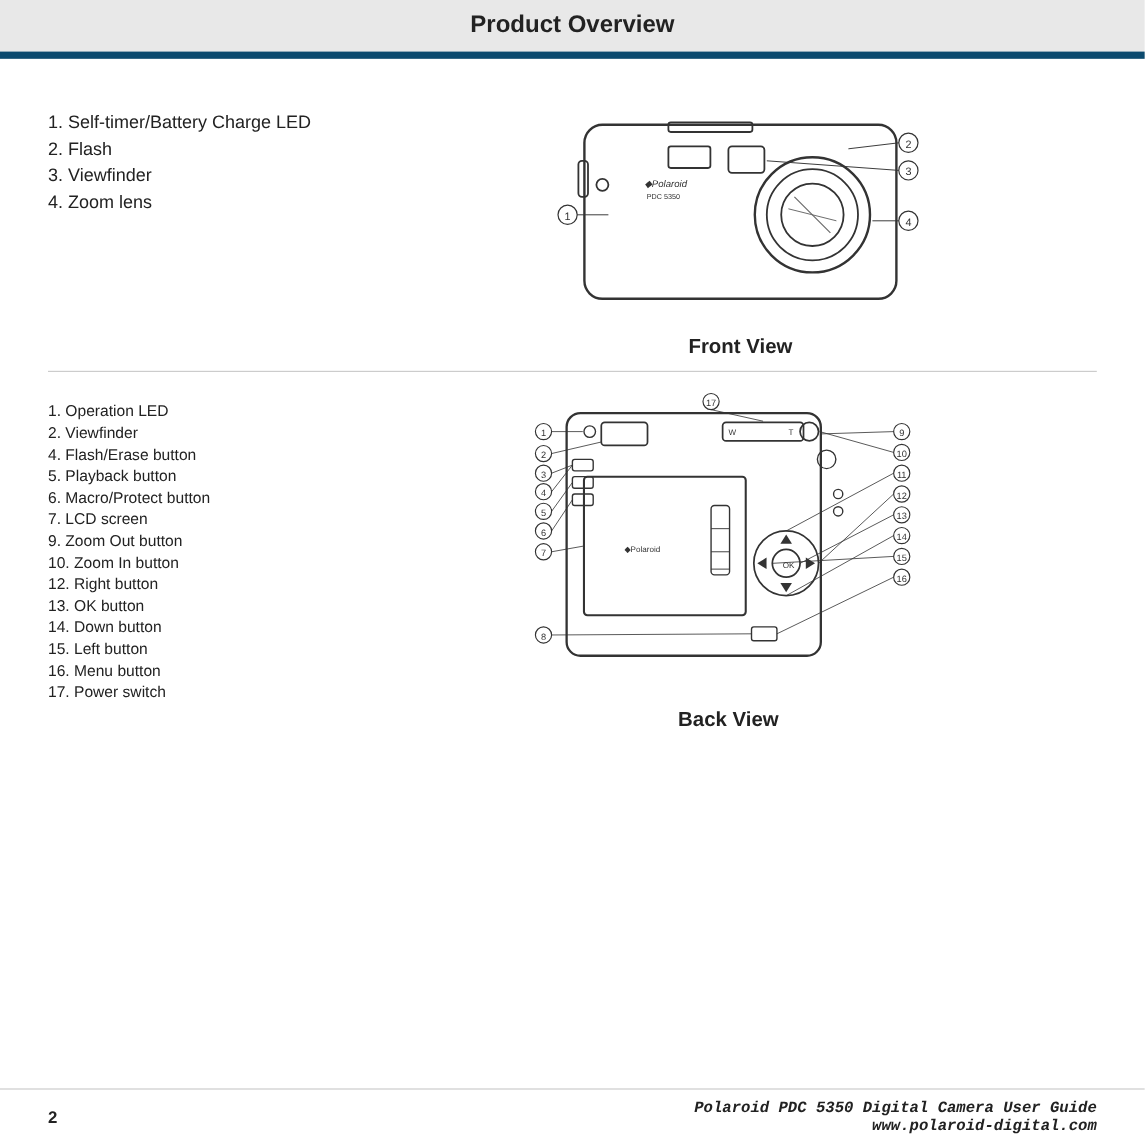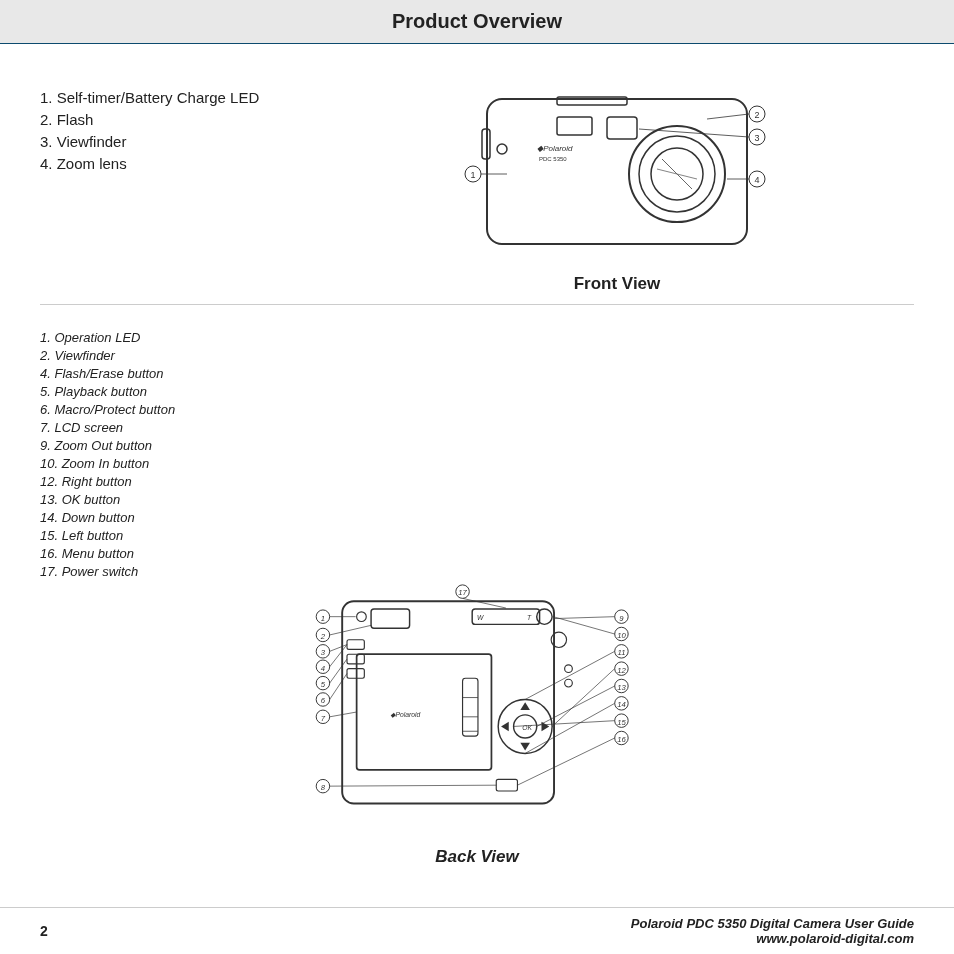--- a/index.html
+++ b/index.html
@@ -17,21 +17,21 @@
       height: 954px;
       display: flex;
       flex-direction: column;
       padding: 0;
     }
     
     .header-bar {
       background: #e8e8e8;
       text-align: center;
       padding: 10px 20px;
-      border-bottom: 1px solid #0c4a6e;
+      border-bottom: 6px solid #0c4a6e;
     }
     .header-bar h1 {
       font-size: 20px;
       font-weight: bold;
     }
     
     .content {
       flex: 1;
       display: flex;
       flex-direction: column;
@@ -65,23 +65,21 @@
       height: 200px;
     }
     .diagram-label {
       font-weight: bold;
       font-size: 17px;
       margin-top: 5px;
     }
     
     .back-section {
       display: flex;
-      flex-direction: column;
       padding: 15px 0 10px 0;
-      font-style: italic;
     }
     .back-list {
       flex: 0 0 260px;
       list-style: none;
       padding-top: 10px;
     }
     .back-list li {
       margin-bottom: 3px;
       font-size: 13px;
     }
@@ -110,20 +108,21 @@
       font-size: 14px;
       font-weight: bold;
     }
     .footer-right {
       text-align: right;
     }
     .footer-right p {
       font-size: 13px;
       font-weight: bold;
       font-style: italic;
+      font-family: Liberation Mono, monospace;
     }
   </style>
 </head>
 <body>
 
 <div class="page">
 
   <div class="header-bar">
     <h1>Product Overview</h1>
   </div>

